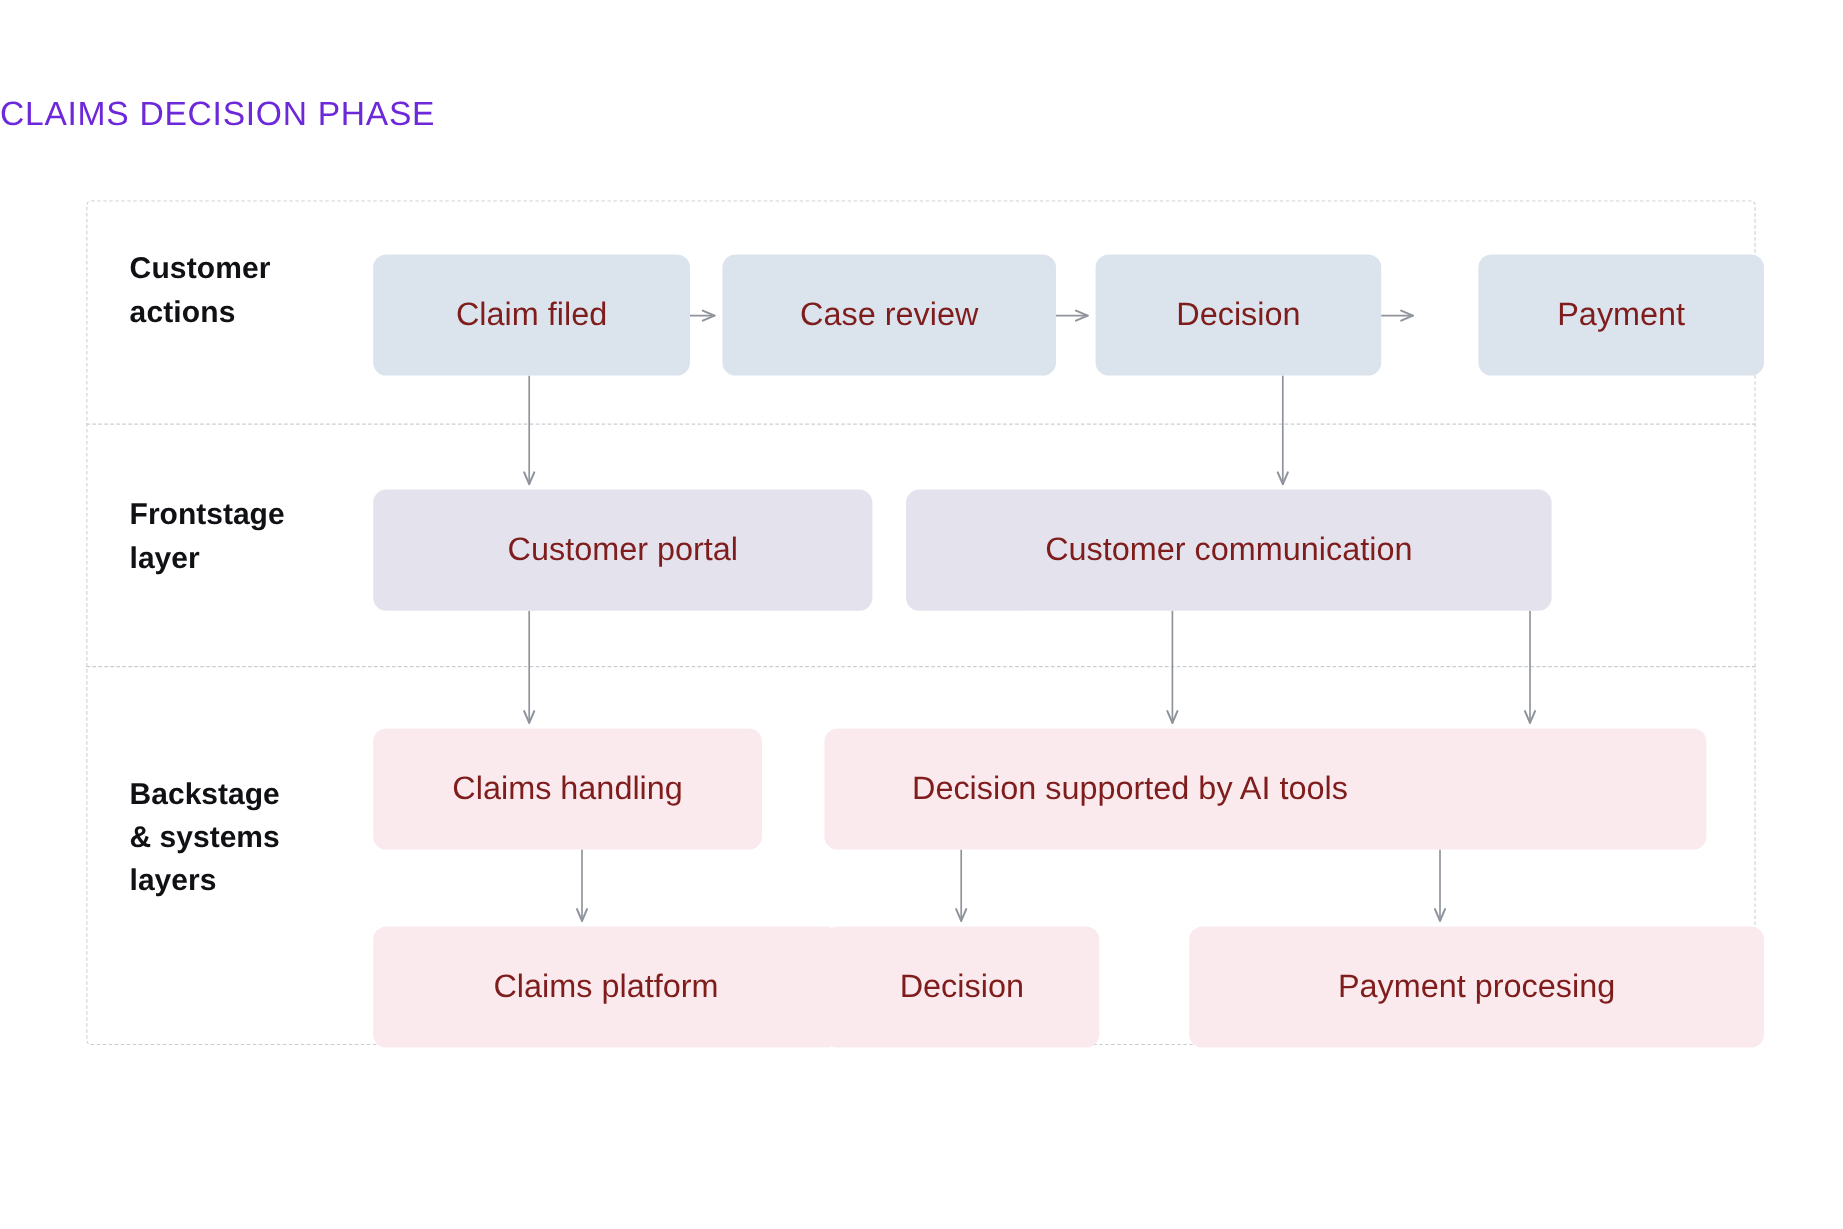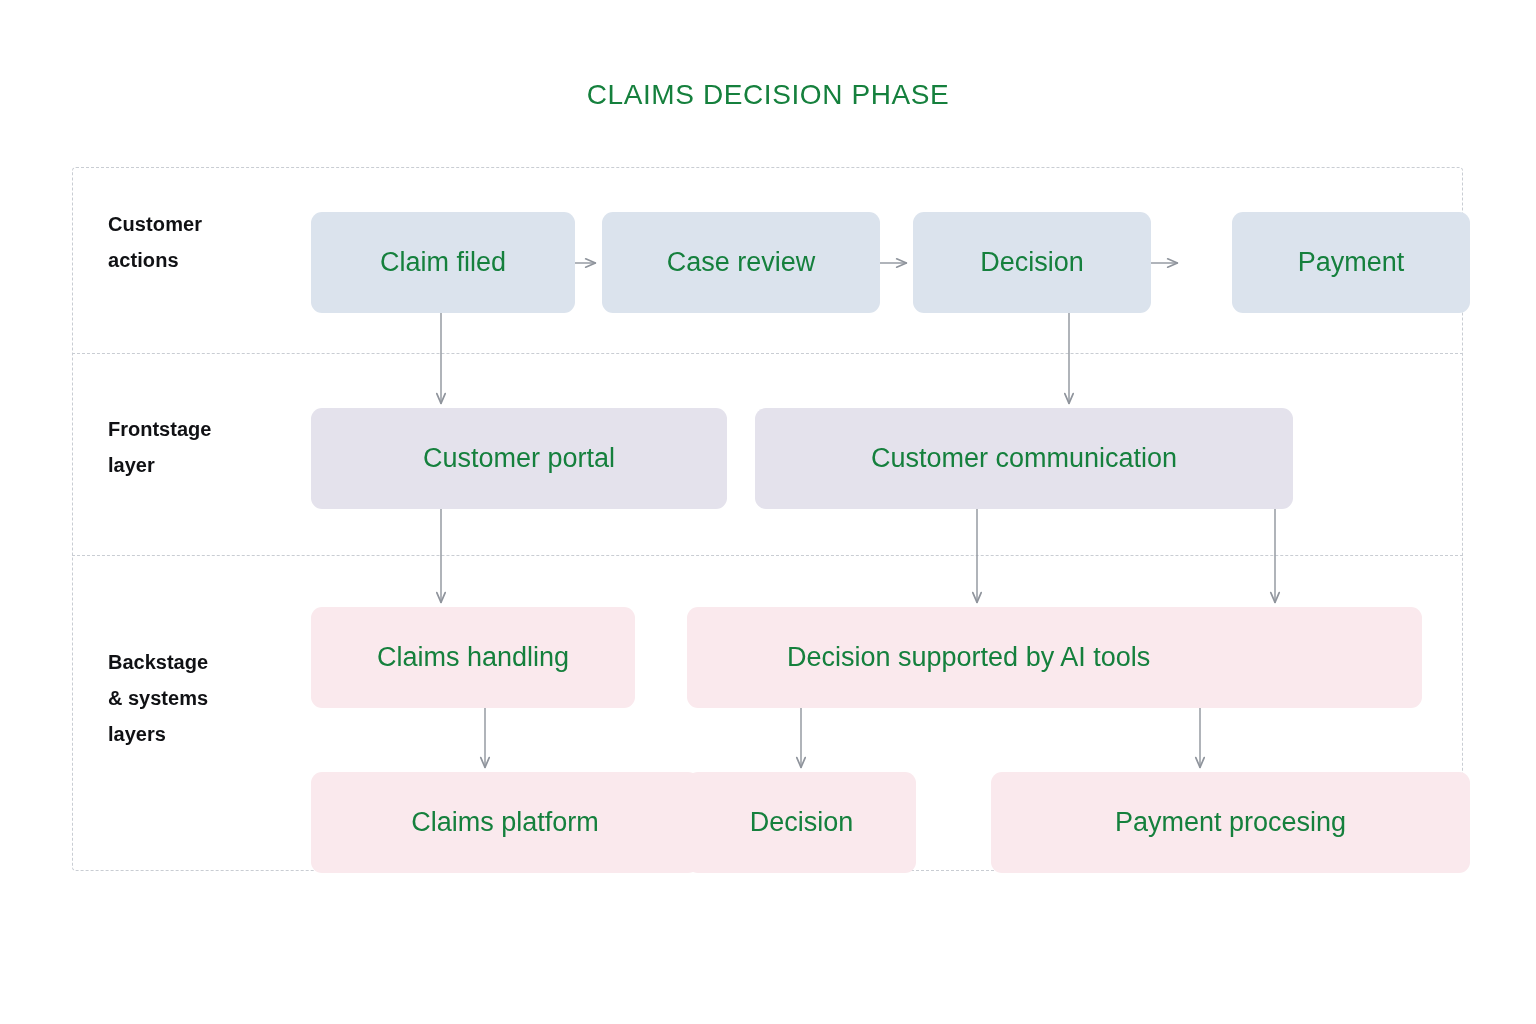--- a/index.html
+++ b/index.html
@@ -21,25 +21,24 @@
     position: absolute;
     inset: 0;
   }
 
   
   .title {
     position: absolute;
     left: 0;
     top: 79px;
     width: 1536px;
-    text-align: center;
     font-size: 28px;
     font-weight: 400;
     letter-spacing: 0.6px;
-    color: #15803d;
+    color: #6d28d9;
   }
 
   
   .blueprint {
     position: absolute;
     left: 72px;
     top: 167px;
     width: 1391px;
     height: 704px;
     border: 1.4px dashed #c9cdd3;
@@ -53,21 +52,21 @@
     height: 0;
     border-top: 1.4px dashed #c9cdd3;
   }
   .row-divider.d1 { top: 353px; }
   .row-divider.d2 { top: 555px; }
 
   
   .row-label {
     position: absolute;
     left: 108px;
-    font-size: 20px;
+    font-size: 25px;
     line-height: 36px;
     color: #101114;
     white-space: pre-line;
   }
   .row-label.lbl-customer {
     top: 206px;
     font-weight: 700;
     letter-spacing: 0.1px;
   }
   .row-label.lbl-frontstage {
@@ -81,25 +80,25 @@
 
   
   .node {
     position: absolute;
     border-radius: 11px;
     display: flex;
     align-items: center;
     box-sizing: border-box;
     font-size: 27px;
     font-weight: 400;
-    color: #15803d;
+    color: #7f1d1d;
     line-height: 1.15;
   }
   .node.center { justify-content: center; text-align: center; }
-  .node.lead    { justify-content: flex-start; padding-left: 100px; }
+  .node.lead    { justify-content: flex-start; padding-left: 73px; }
 
   .fill-customer   { background: #dbe3ed; }
   .fill-frontstage { background: #e4e2ec; }
   .fill-backstage  { background: #fae9ed; }
 
   
   .n-claim-filed   { left: 311px;  top: 212px; width: 264px; height: 101px; }
   .n-case-review   { left: 602px;  top: 212px; width: 278px; height: 101px; }
   .n-decision-top  { left: 913px;  top: 212px; width: 238px; height: 101px; }
   .n-payment       { left: 1184px; top: 212px; width: 238px; height: 101px; margin-left: 48px; }

